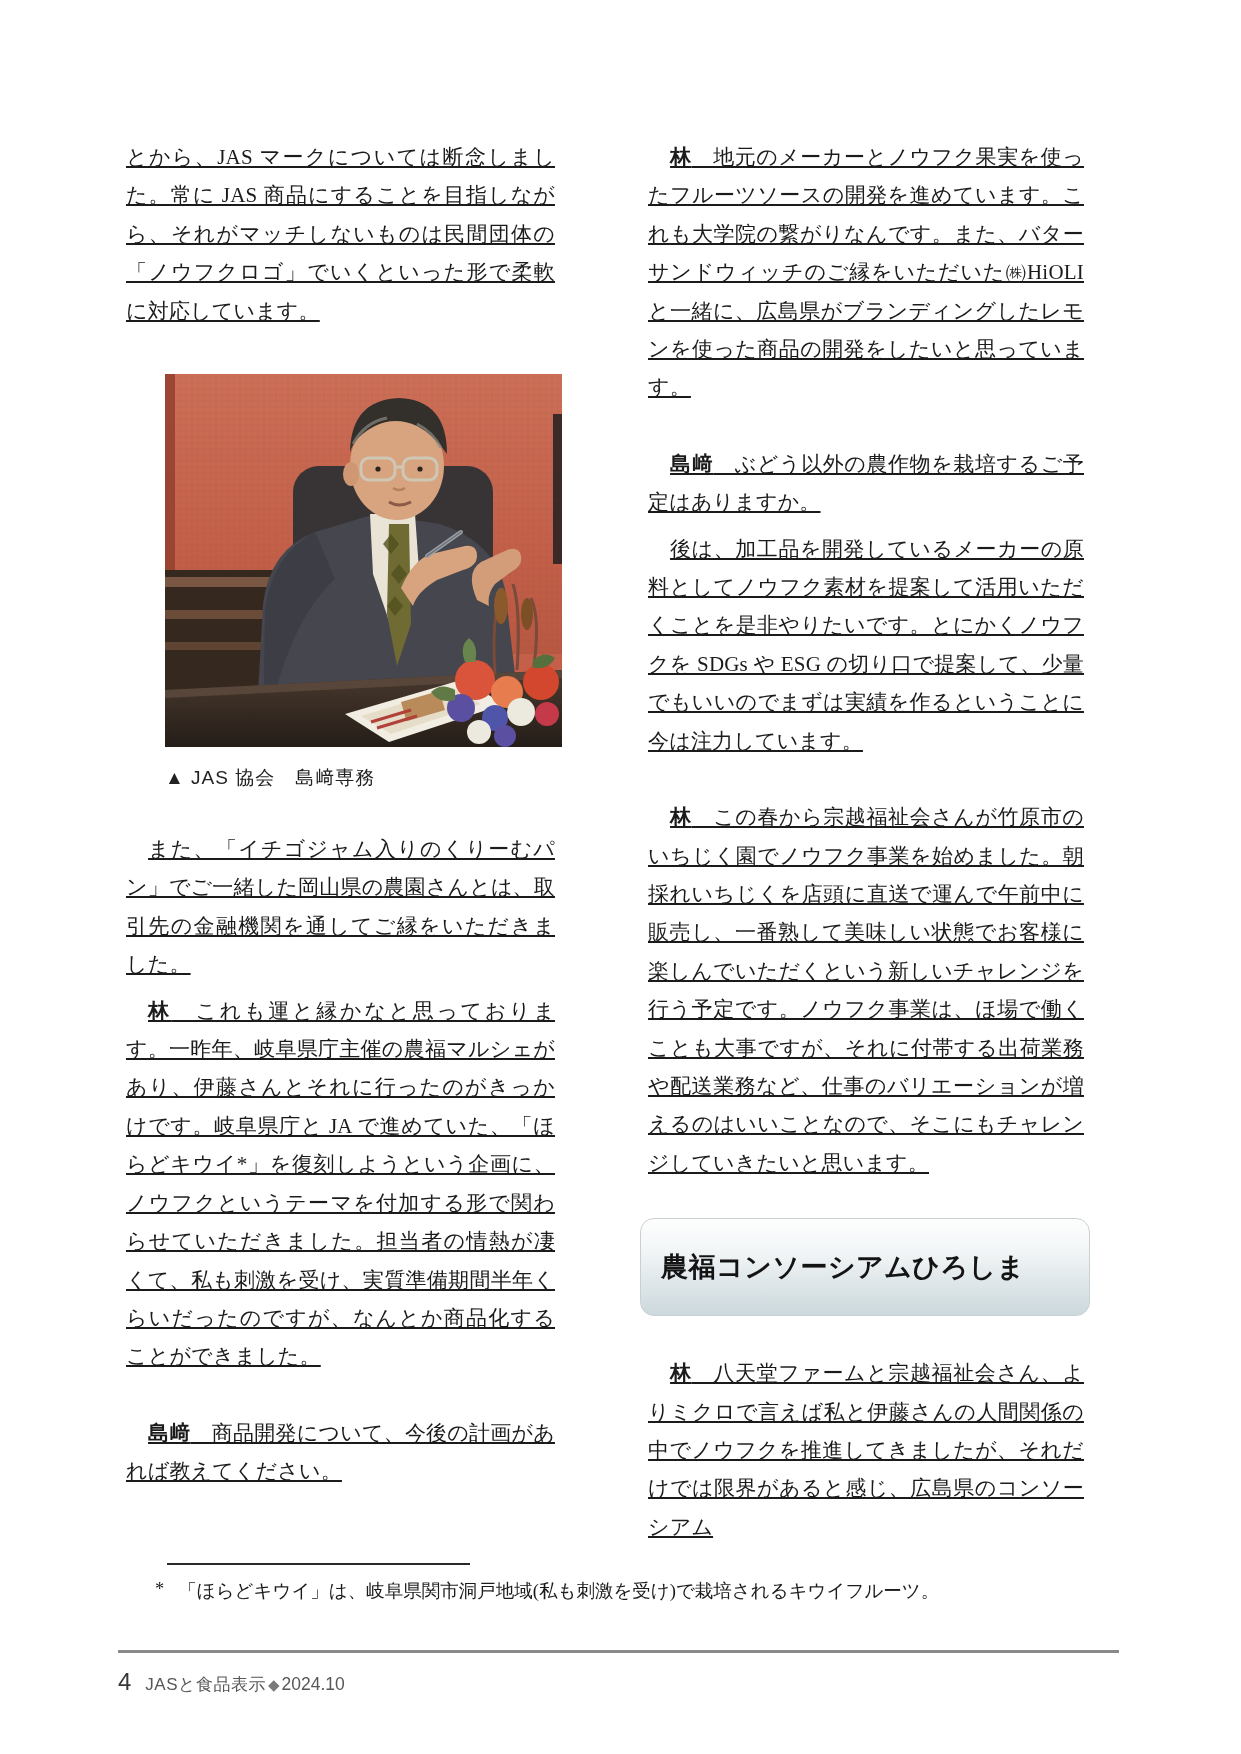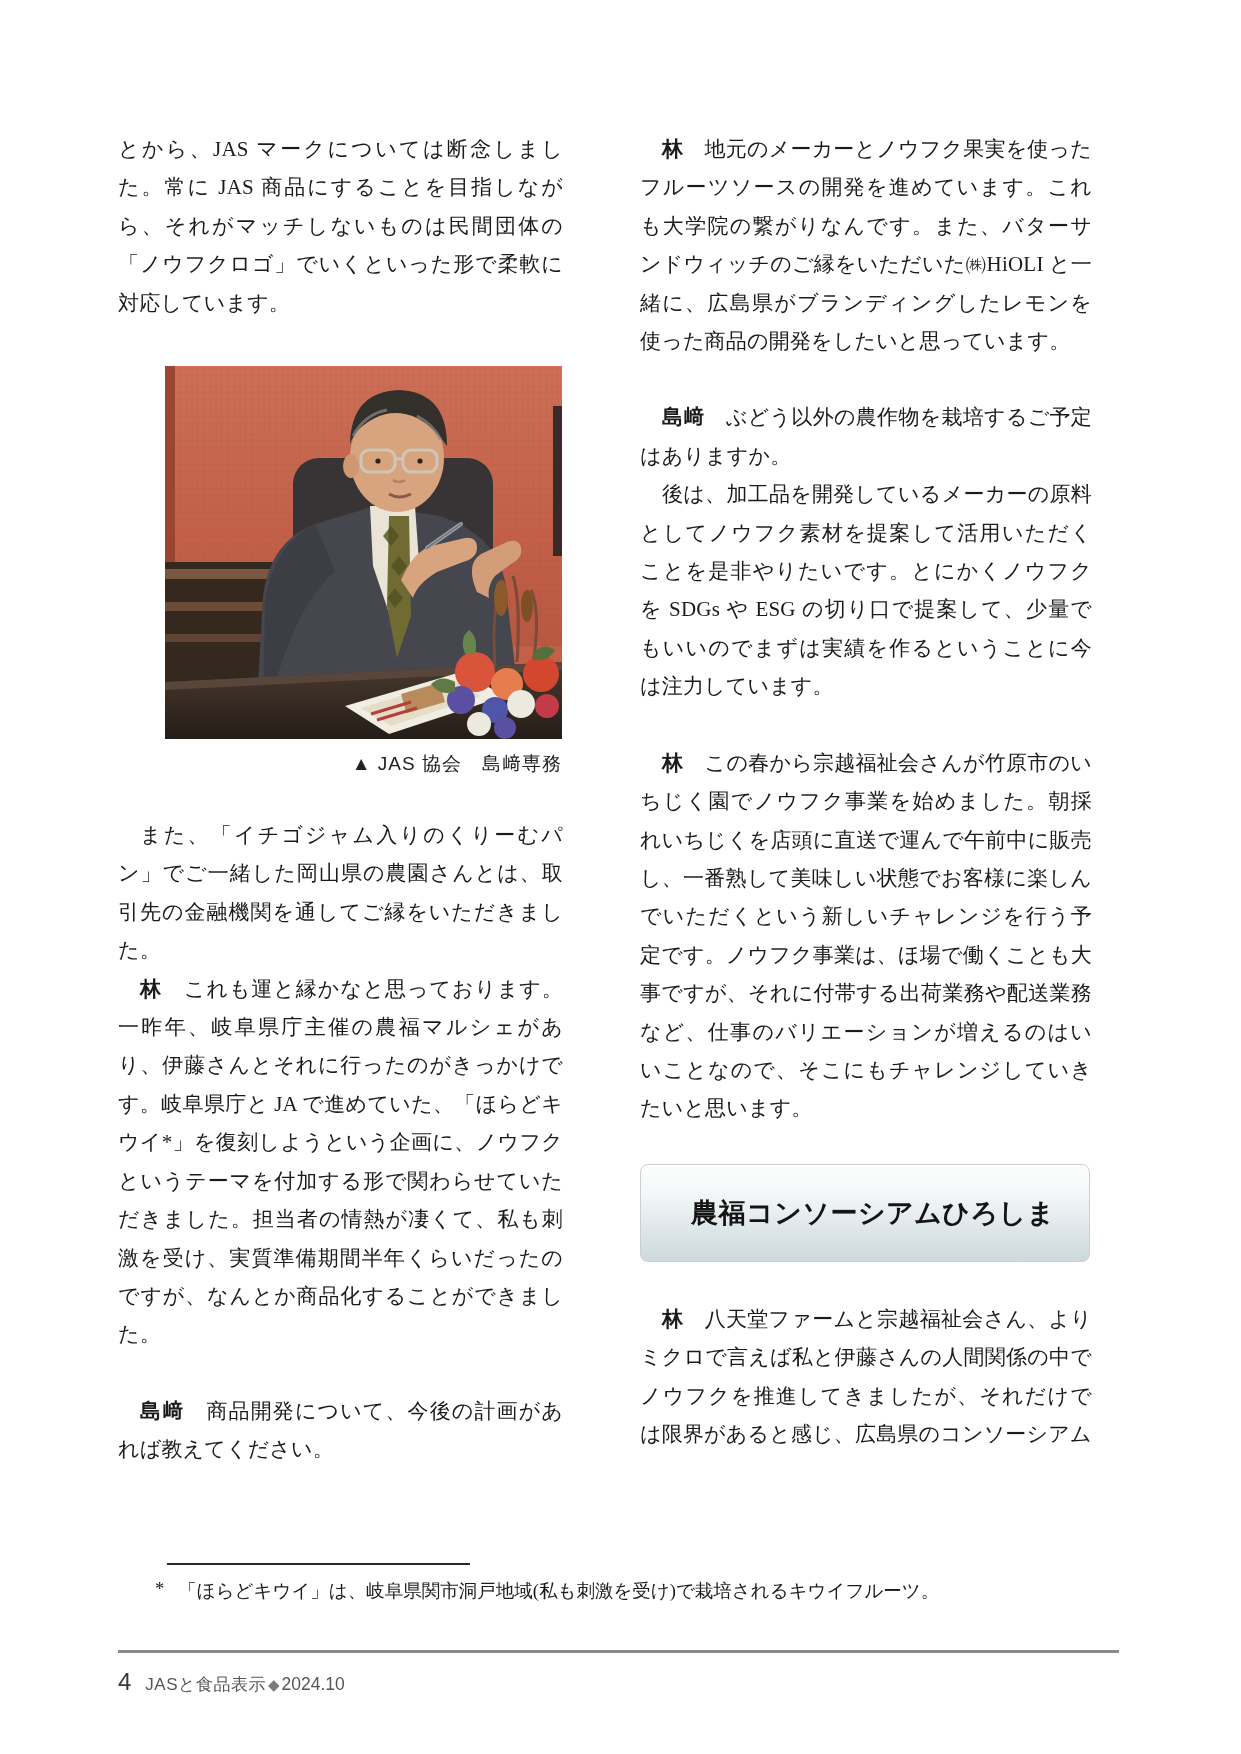--- a/index.html
+++ b/index.html
@@ -12,56 +12,56 @@
     color:#1b1b1b;
   }
   .col{
     position:absolute;top:130px;
     font-size:21px;line-height:38.4px;
     text-align:justify;
     letter-spacing:0.2px;
   }
   .col-left{left:118px;width:445px;}
   .col-right{left:640px;width:452px;}
-  .para{margin:0;text-indent:1.05em;}
+  .para{margin:8px;text-indent:1.05em;text-decoration:underline;}
   .para.flush{text-indent:0;}
   .para.gap{margin-top:38px;}
   .speaker{
     font-family:"Liberation Sans","DejaVu Sans",sans-serif;
     font-weight:bold;
   }
   
   .figure{
     margin:44px 0 40px 47px;
     width:397px;
   }
   .photo-frame{
     width:397px;height:373px;
     overflow:hidden;
     background:#c4604a;
   }
   .photo-caption{
-    margin-top:13px;
-    text-align:right;
+    margin-top:19px;
+    text-align:left;
     text-indent:0;
     font-family:"Liberation Sans","DejaVu Sans",sans-serif;
     font-size:19px;
     letter-spacing:1px;
     color:#222222;
     line-height:24px;
   }
   
   .section-box{
     margin-top:36px;
     box-sizing:border-box;
     width:450px;
-    border-radius:8px;
+    border-radius:14px;
     border:1px solid #c9cfd2;
     background:linear-gradient(180deg,#fdfdfd 0%,#f4f7f8 30%,#dde5e8 70%,#ccd9dd 100%);
-    padding:31px 20px 31px 50px;
+    padding:31px 20px 31px 20px;
     box-shadow:inset 0 1px 0 #ffffff;
   }
   .section-title{
     font-family:"Liberation Sans","DejaVu Sans",sans-serif;
     font-weight:bold;
     font-size:27px;
     line-height:34px;
     color:#141414;
     letter-spacing:0.5px;
   }

